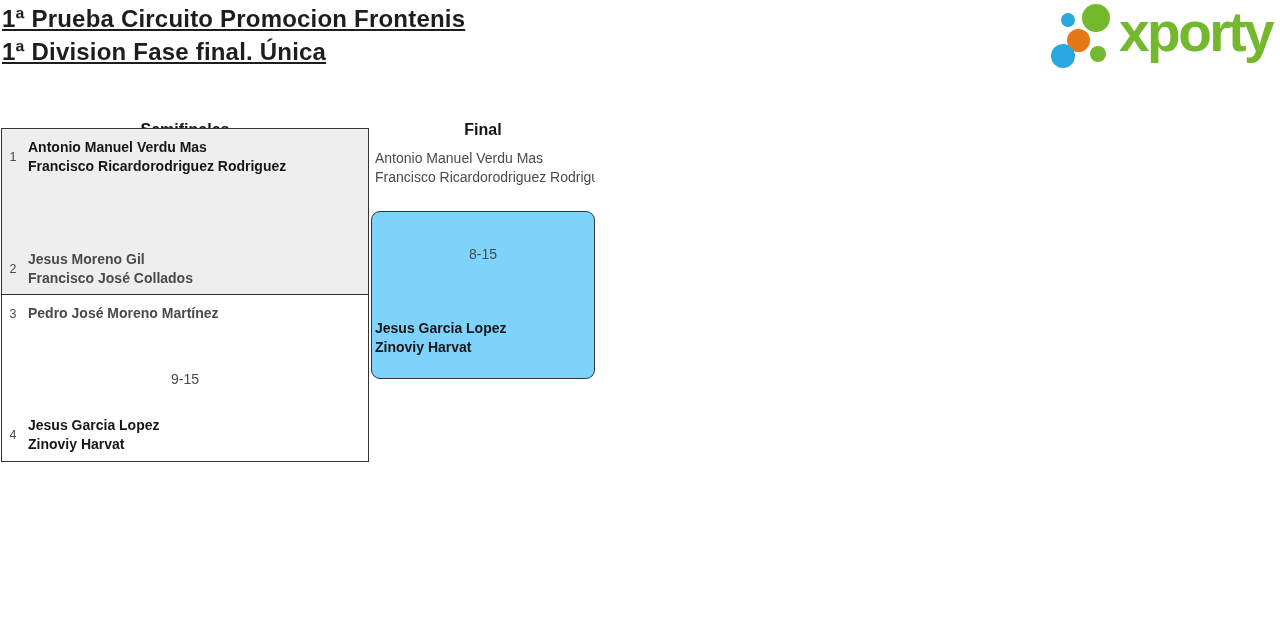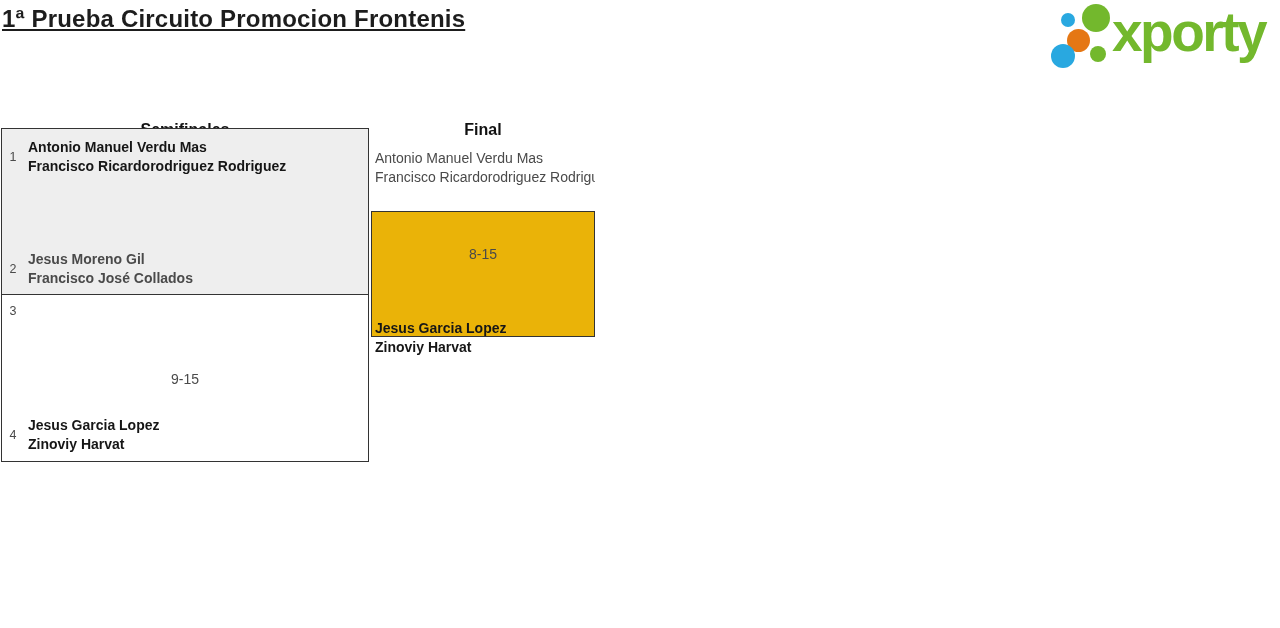--- a/index.html
+++ b/index.html
@@ -10,33 +10,33 @@
   .page-title { position: absolute; left: 2px; top: 2px; color: #1d1d1d; }
   .page-title div { font-size: 24px; font-weight: 700; line-height: 33px; letter-spacing: 0.2px; text-decoration: underline; }
 
   .logo { position: absolute; left: 1048px; top: 0; width: 232px; height: 76px; text-decoration: none; display: block; }
   .dot { position: absolute; border-radius: 50%; }
   .dot-blue-small   { left: 13px; top: 13px; width: 14px; height: 14px; }
   .dot-green-large  { left: 34px; top:  4px; width: 28px; height: 28px; }
   .dot-orange       { left: 19px; top: 29px; width: 23px; height: 23px; }
   .dot-blue-medium  { left:  3px; top: 44px; width: 24px; height: 24px; }
   .dot-green-small  { left: 42px; top: 46px; width: 16px; height: 16px; }
-  .logo-text { position: absolute; left: 64px; top: 3px; font-size: 55px; line-height: 58px;
+  .logo-text { position: absolute; left: 71px; top: 3px; font-size: 55px; line-height: 58px;
                font-weight: 700; letter-spacing: -2.5px; }
 
   
   .round-label { position: absolute; top: 97px; text-align: center; font-size: 16px;
                  font-weight: 700; color: #111; margin-top: 24px; }
   .round-label.semis { left: 1px;   width: 368px; }
   .round-label.final { left: 371px; width: 224px; }
 
   .match-box { position: absolute; border: 1px solid #333; }
   .sf-1 { left: 1px; top: 128px; width: 368px; height: 167px; background: #eeeeee; }
   .sf-2 { left: 1px; top: 294px; width: 368px; height: 168px; background: #ffffff; }
-  .final-box { left: 371px; top: 211px; width: 224px; height: 126px; background: #eab308; }
+  .final-box { left: 371px; top: 211px; width: 224px; height: 168px; background: #7dd3fc; border-radius: 9px; }
 
   .team { position: absolute; left: 0; right: 0; display: flex; }
   .team-top    { top: 9px; }
   .team-bottom { top: 121px; }
   .seed { flex: 0 0 22px; text-align: center; font-size: 12.5px; color: #4a4a4a;
           align-self: center; line-height: 14px; }
   .players { flex: 1; padding-left: 4px; padding-right: 6px; font-size: 14px;
              line-height: 19px; color: #4a4a4a; font-weight: 700; }
   .team.winner .players { font-weight: 700; color: #161616; }
   .players div { white-space: nowrap; overflow: hidden; }
@@ -52,20 +52,21 @@
   .final-team-top div { white-space: nowrap; overflow: hidden; }
 
   .final-box .team-bottom { top: 107px; }
   .final-box .players { padding-left: 3px; }
 </style>
 </head>
 <body>
 
 <div class="page-title">
   <div>1ª Prueba Circuito Promocion Frontenis</div>
+  <div>1ª Division Fase final. Única</div>
 </div>
 
 <a class="logo" href="#">
   <span class="dot dot-blue-small" style="background:#29a8e0"></span>
   <span class="dot dot-green-large" style="background:#73b82d"></span>
   <span class="dot dot-orange" style="background:#e57714"></span>
   <span class="dot dot-blue-medium" style="background:#29a8e0"></span>
   <span class="dot dot-green-small" style="background:#73b82d"></span>
   <span class="logo-text" style="color:#73b82d">xporty</span>
 </a>
@@ -87,20 +88,21 @@
       <div>Jesus Moreno Gil</div>
       <div>Francisco José Collados</div>
     </div>
   </div>
 </div>
 
 <div class="match-box sf-2">
   <div class="team team-top">
     <span class="seed">3</span>
     <div class="players">
+      <div>Pedro José Moreno Martínez</div>
     </div>
   </div>
   <div class="score score-sf">9-15</div>
   <div class="team team-bottom winner">
     <span class="seed">4</span>
     <div class="players">
       <div>Jesus Garcia Lopez</div>
       <div>Zinoviy Harvat</div>
     </div>
   </div>

